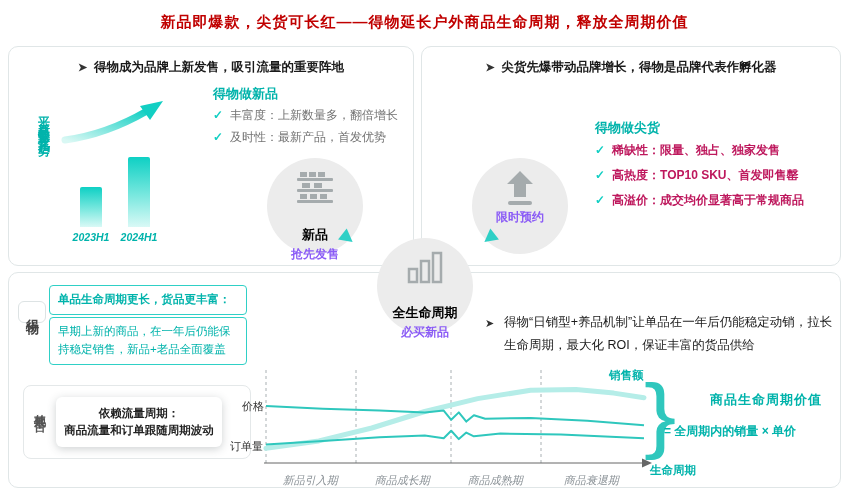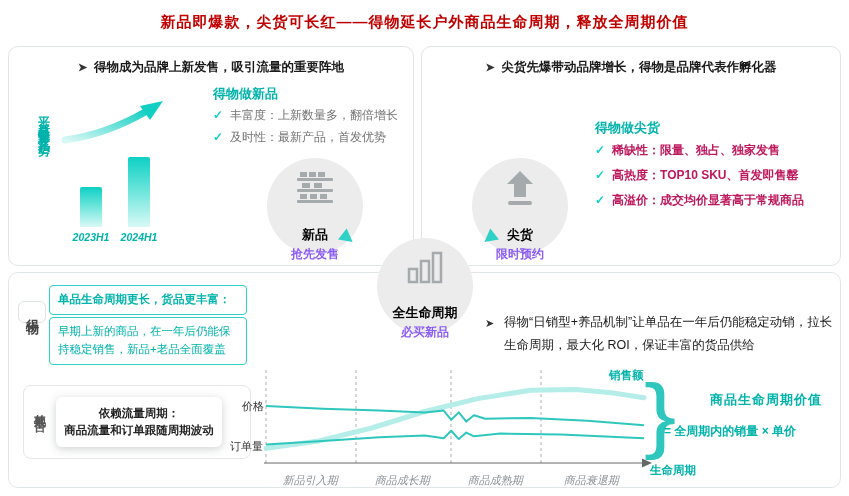--- a/index.html
+++ b/index.html
@@ -187,21 +187,20 @@
     <div class="c-sub">抢先发售</div>
   </div>
 
   <div class="circle" id="circle-hot">
     <svg width="36" height="38" viewBox="0 0 36 38">
       <g fill="#a5abad">
         <polygon points="18,2 31,15 24,15 24,28 12,28 12,15 5,15"></polygon>
         <rect x="6" y="32" width="24" height="4" rx="2"></rect>
       </g>
     </svg>
-    <div class="c-title">尖货</div>
     <div class="c-sub">限时预约</div>
   </div>
 
   <div class="circle" id="circle-life">
     <svg width="40" height="36" viewBox="0 0 40 36">
       <g fill="none" stroke="#a5abad" stroke-width="2.5">
         <rect x="4" y="20" width="8" height="13"></rect>
           <rect x="16" y="12" width="8" height="21"></rect>
           <rect x="28" y="4" width="8" height="29"></rect>
       </g>

